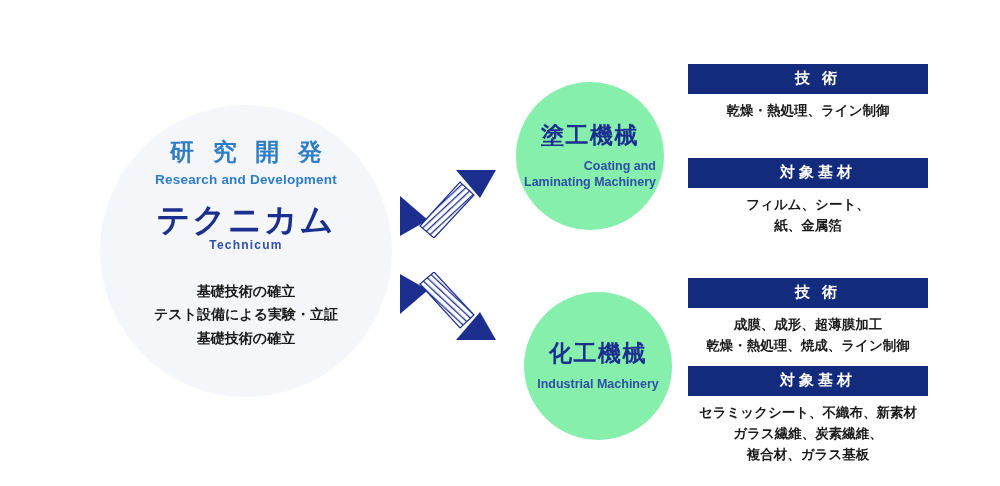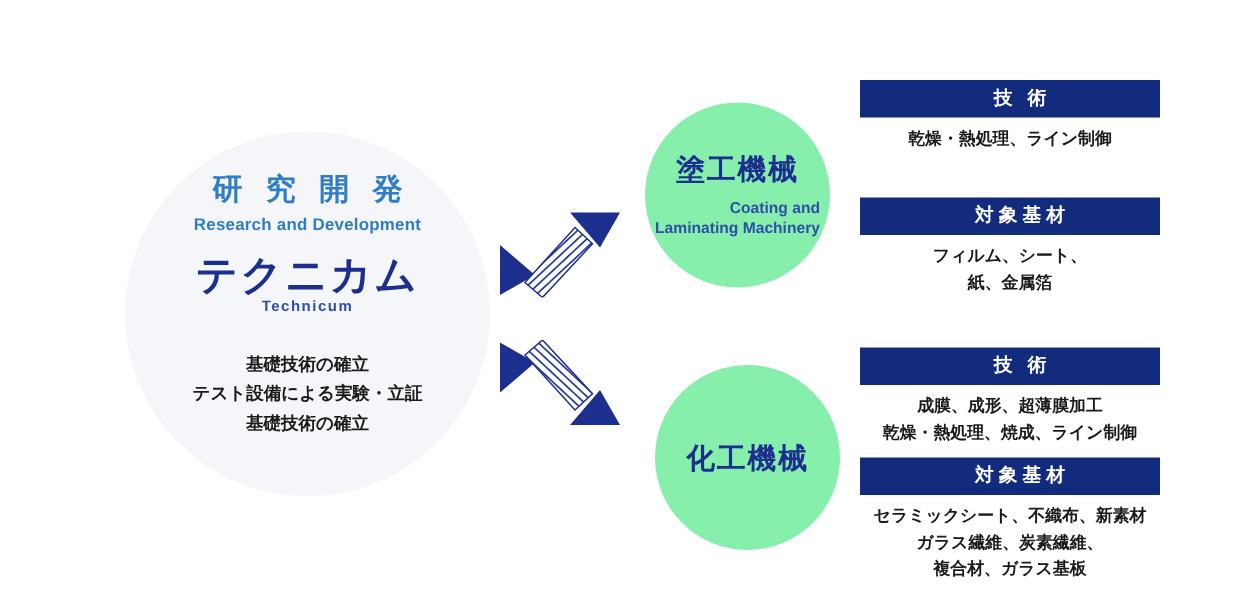--- a/index.html
+++ b/index.html
@@ -188,20 +188,23 @@
   <div class="mid-circle top">
     <div class="mid-jp">塗工機械</div>
     <div class="mid-en">
       <div>Coating and</div>
       <div>Laminating Machinery</div>
     </div>
   </div>
 
   <div class="mid-circle bottom">
     <div class="mid-jp">化工機械</div>
+    <div class="mid-en">
+      <div>Industrial Machinery</div>
+    </div>
   </div>
 
   <div class="block" id="b1">
     <div class="block-head">技 術</div>
     <div class="block-body">
       <div>乾燥・熱処理、ライン制御</div>
     </div>
   </div>
 
   <div class="block" id="b2">

